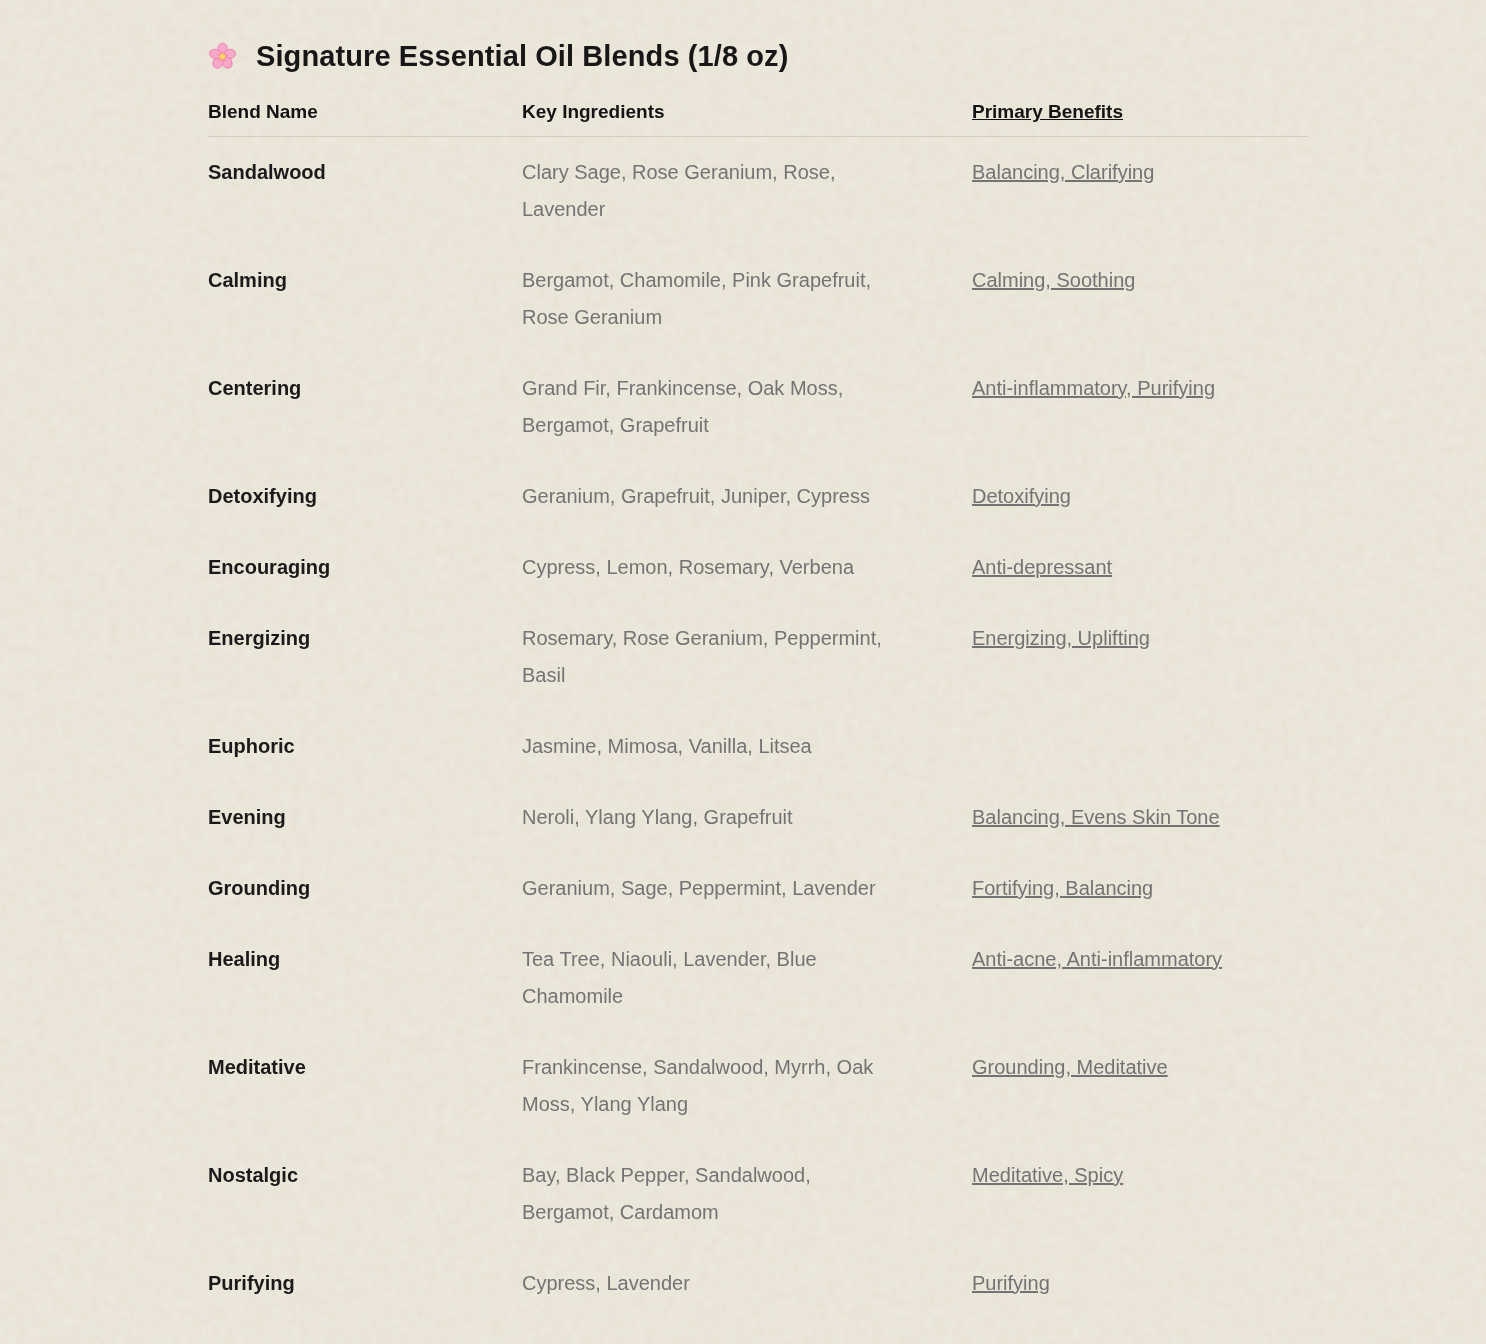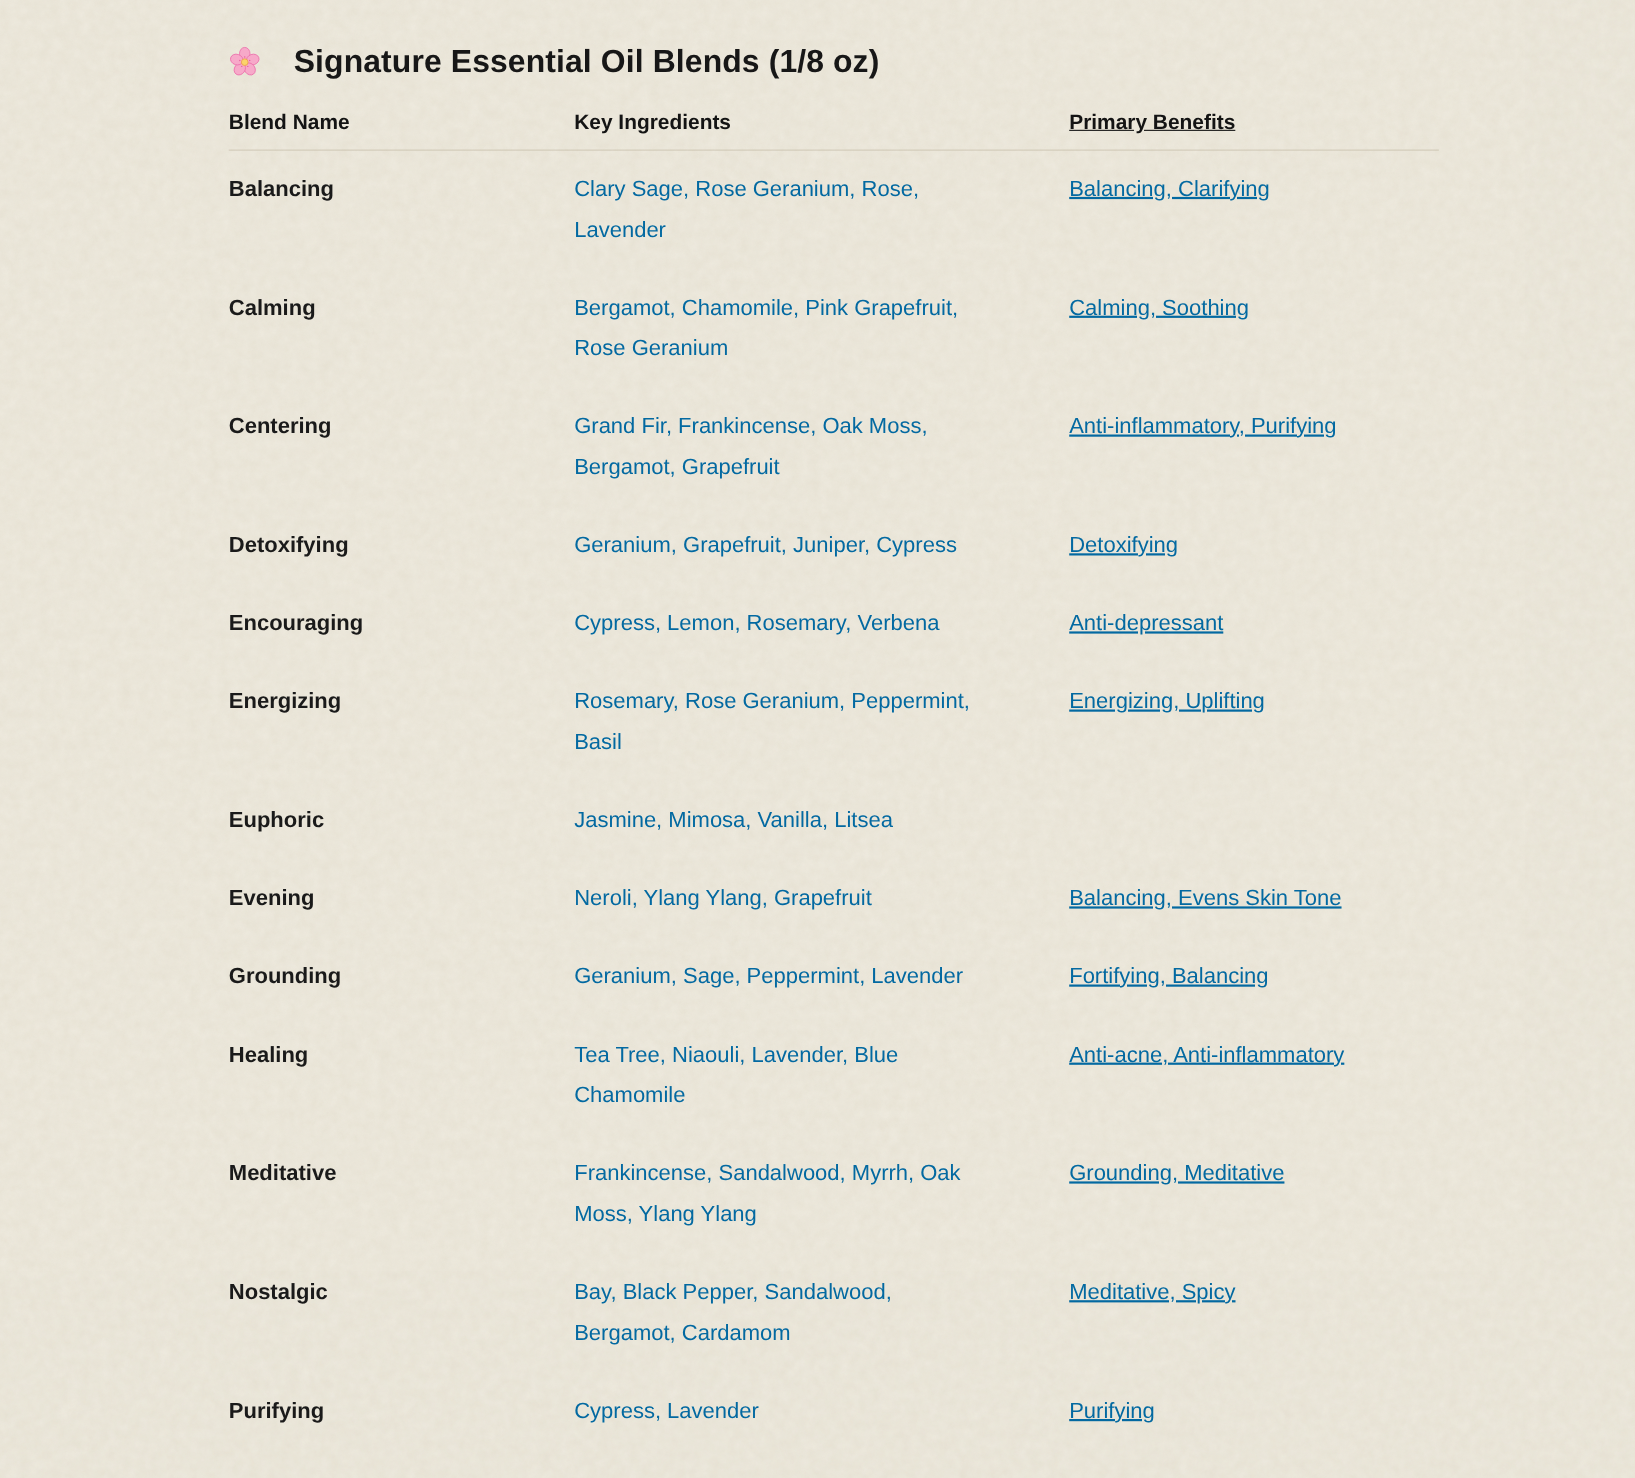--- a/index.html
+++ b/index.html
@@ -23,21 +23,21 @@
   }
   .content {
     position: absolute;
     left: 208px;
     top: 38px;
     width: 1100px;
   }
   .title-row {
     display: flex;
     align-items: center;
-    gap: 30px;
+    gap: 19px;
     height: 36px;
     margin-bottom: 26px;
   }
   .page-title {
     font-size: 29px;
     font-weight: 700;
     letter-spacing: 0.1px;
     color: #171717;
     white-space: nowrap;
   }
@@ -83,21 +83,21 @@
   .col-benefits {
     flex: 1 1 auto;
     min-width: 0;
     text-decoration: underline;
   }
   .cell-name {
     font-weight: 700;
     color: #1a1a1a;
   }
   .cell-text {
-    color: #0369a1;
+    color: #737373;
   }
 </style>
 </head>
 <body>
 
 <svg class="texture-layer" width="1486" height="1344" xmlns="http://www.w3.org/2000/svg" aria-hidden="true">
   <defs>
     <filter id="grainLight" x="0" y="0" width="100%" height="100%">
       <feTurbulence type="fractalNoise" baseFrequency="0.11" numOctaves="3" seed="11"></feTurbulence>
       <feColorMatrix type="matrix" values="0 0 0 0 1   0 0 0 0 0.99   0 0 0 0 0.95   0 0 0 0.55 0"></feColorMatrix>
@@ -133,21 +133,21 @@
   </div>
 
   <div class="oil-table">
     <div class="header-row">
       <div class="header-cell col-name">Blend Name</div>
       <div class="header-cell col-ingredients">Key Ingredients</div>
       <div class="header-cell col-benefits">Primary Benefits</div>
     </div>
     <div id="table-body">
   <div class="data-row">
-    <div class="cell-name col-name">Balancing</div>
+    <div class="cell-name col-name">Sandalwood</div>
     <div class="cell-text col-ingredients">Clary Sage, Rose Geranium, Rose, Lavender</div>
     <div class="cell-text col-benefits">Balancing, Clarifying</div>
   </div>
 
   <div class="data-row">
     <div class="cell-name col-name">Calming</div>
     <div class="cell-text col-ingredients">Bergamot, Chamomile, Pink Grapefruit, Rose Geranium</div>
     <div class="cell-text col-benefits">Calming, Soothing</div>
   </div>
 

